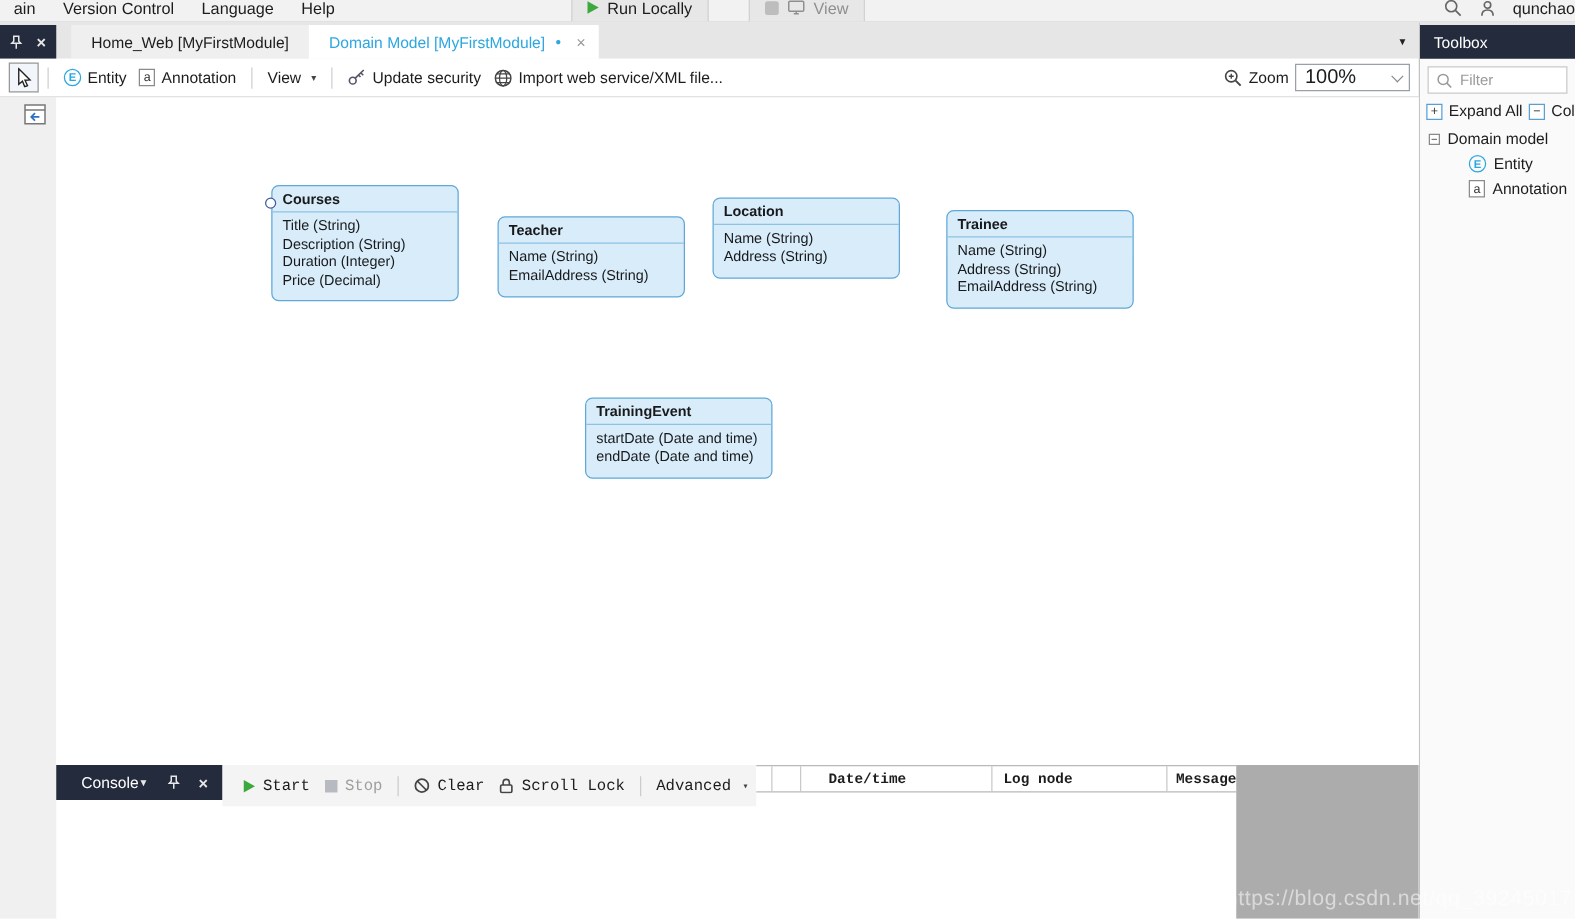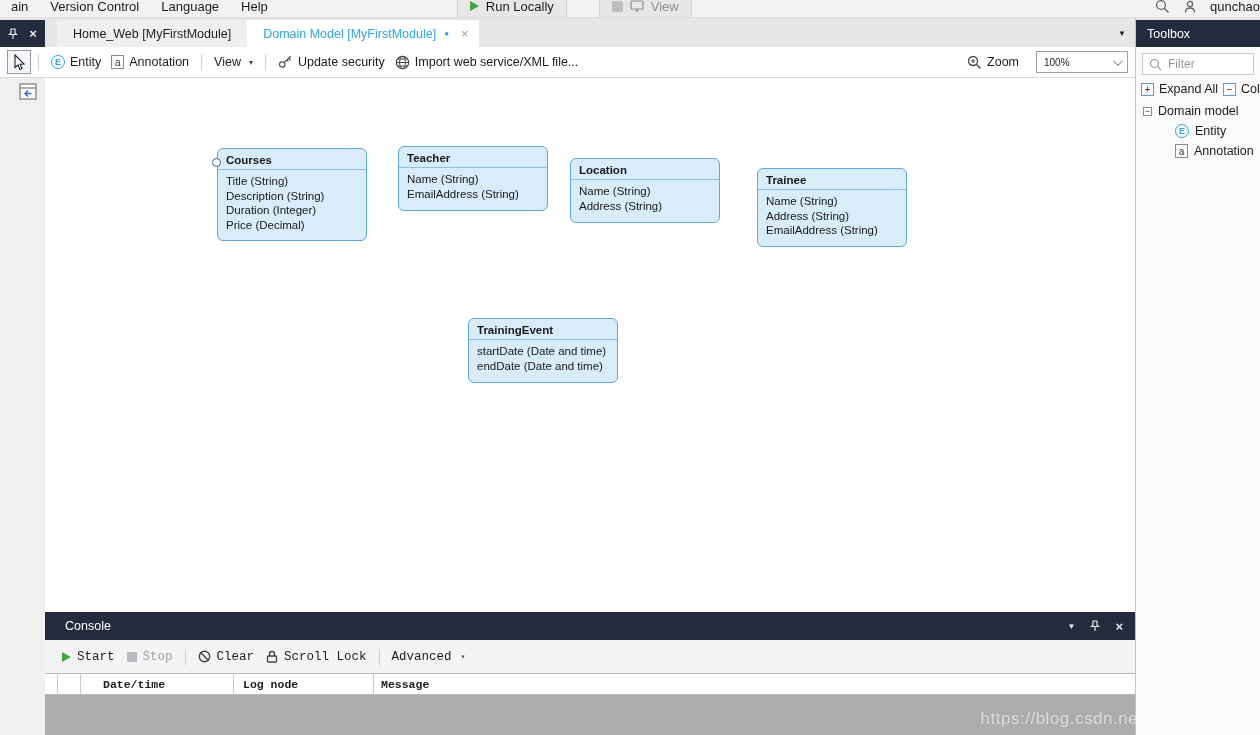--- a/index.html
+++ b/index.html
@@ -36,38 +36,38 @@
 
   
   .edit-toolbar { height:31px; background:#fff; border-bottom:1px solid #d9d9d9; display:flex; align-items:center; padding-left:7px; font-size:12.5px; }
   .tb-sep { width:1px; height:17px; background:#d0d0d0; margin:0 7px; }
   .tb-btn { display:flex; align-items:center; gap:5px; padding:3px 5px; border-radius:2px; }
   .tool-sel { width:24px; height:24px; border:1px solid #989898; background:#f2f6fb; display:flex; align-items:center; justify-content:center; }
   .icoE { width:14px; height:14px; border:1.4px solid #2da7e0; border-radius:50%; color:#2da7e0; font-size:9px; font-weight:bold; display:inline-flex; align-items:center; justify-content:center; }
   .icoA { width:13px; height:14px; border:1px solid #8a8a8a; background:#fff; color:#333; font-size:10px; display:inline-flex; align-items:center; justify-content:center; }
   .caret { font-size:8px; color:#444; margin-left:3px; }
   .zoom-group { margin-left:auto; display:flex; align-items:center; gap:5px; margin-right:7px; }
-  .zoom-dd { width:92px; height:22px; border:1px solid #9aa0a8; background:#fff; display:flex; align-items:center; padding:0 7px; font-size:10px; margin-left:12px; }
+  .zoom-dd { width:92px; height:22px; border:1px solid #9aa0a8; background:#fff; display:flex; align-items:center; padding:0 7px; font-size:16px; margin-left:0; }
   .zoom-dd .chev { margin-left:auto; width:7px; height:7px; border-right:1.4px solid #888; border-bottom:1.4px solid #888; transform:rotate(45deg) translateY(-2px); }
 
   
   .workrow { flex:1; display:flex; min-height:0; }
   .leftstrip { width:45px; background:#f0f0f0; padding-top:5px; }
   .leftstrip .dockico { margin-left:19px; }
   .editor-col { flex:1; display:flex; flex-direction:column; min-width:0; }
   .canvas { height:534px; background:#fff; position:relative; overflow:hidden; }
 
   
   .entity { position:absolute; width:150px; border:1.5px solid #5fa8d8; border-radius:6px; background:#d9ecf9; font-size:11.5px; color:#17191c; }
   .entity-title { padding:5px 8px 3px; border-bottom:1px solid #8cc2e4;font-weight:bold; }
   .entity-body { padding:4px 8px 8px; line-height:14.6px; min-height:42px; }
   .entity-anchor { position:absolute; left:-6px; top:9px; width:9px; height:9px; border:1.6px solid #3b5aa0; border-radius:50%; background:#fff; }
 
   
-  .console { flex:1; display:flex; flex-direction:column; min-height:0; }
+  .console { flex:1; display:flex; flex-direction:row; min-height:0; }
   .console-header { height:28px; background:#242b3c; color:#fff; display:flex; align-items:center; padding:0 12px 0 20px; font-size:12.5px; }
   .console-header .hicons { margin-left:auto; display:flex; align-items:center; gap:15px; color:#e8e8e8; }
   .console-header .chev-d { font-size:8px; }
   .console-header .x { font-size:13px; font-weight:bold; }
   .console-toolbar { height:33px; background:#f4f4f4; display:flex; align-items:center; padding-left:11px; font-size:12.5px;font-family:Liberation Mono, monospace; }
   .con-btn { display:flex; align-items:center; gap:6px; padding:3px 6px; }
   .con-btn.disabled { color:#9f9f9f; }
   .stop-sq { width:10px; height:10px; background:#b7bbc1; }
   .con-sep { width:1px; height:16px; background:#cccccc; margin:0 6px; }
   .console-tablehead { height:22px; background:#fff; border-top:1px solid #b9b9b9; border-bottom:1px solid #b9b9b9; display:flex; font-family:"Liberation Mono", monospace; font-size:11.5px; font-weight:bold; align-items:center; }
@@ -221,21 +221,21 @@
               <div class="entity-anchor"></div>
               <div class="entity-title">Courses</div>
               <div class="entity-body">
                 <div class="attr">Title (String)</div>
                 <div class="attr">Description (String)</div>
                 <div class="attr">Duration (Integer)</div>
                 <div class="attr">Price (Decimal)</div>
               </div>
             </div>
 
-            <div class="entity" style="left:353px; top:68px;">
+            <div class="entity" style="left:353px; top:95px;">
               <div class="entity-title">Teacher</div>
               <div class="entity-body">
                 <div class="attr">Name (String)</div>
                 <div class="attr">EmailAddress (String)</div>
               </div>
             </div>
 
             <div class="entity" style="left:525px; top:80px;">
               <div class="entity-title">Location</div>
               <div class="entity-body">

